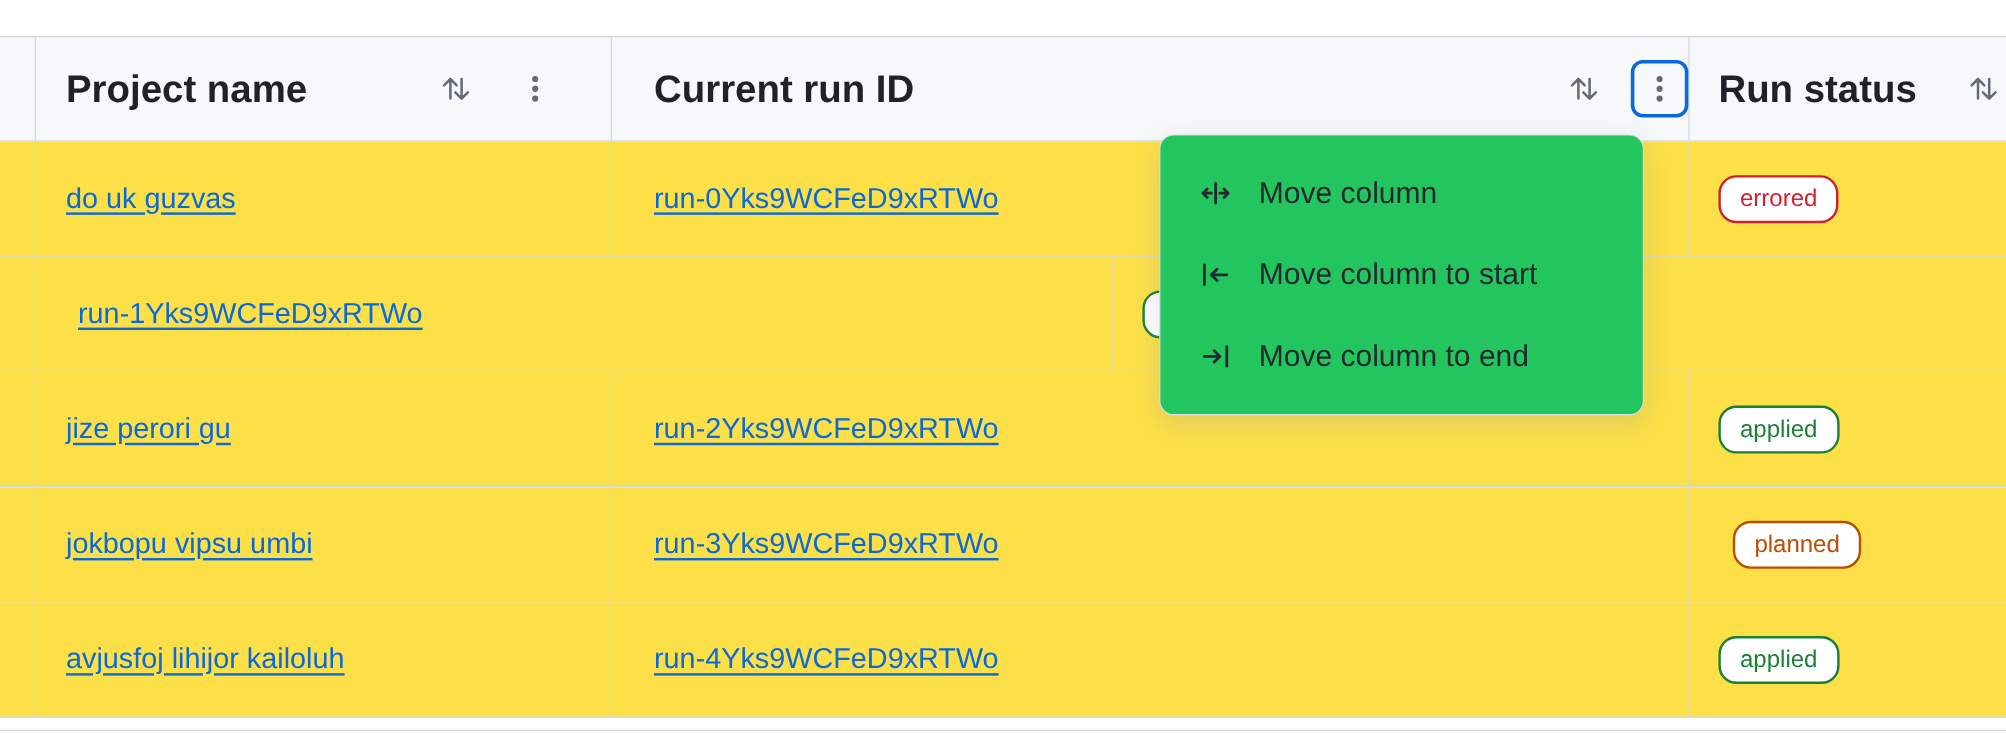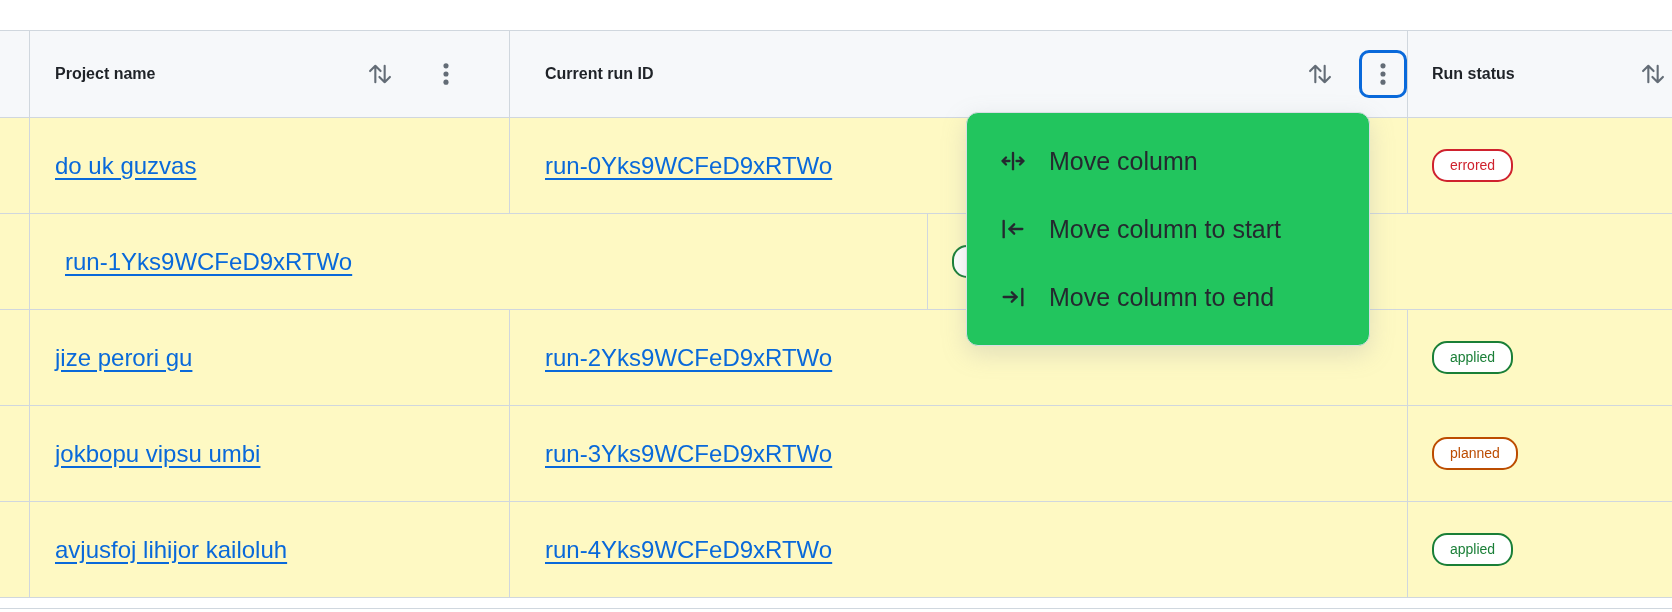--- a/index.html
+++ b/index.html
@@ -10,54 +10,54 @@
     font-family:"Liberation Sans", sans-serif; color:#1f2328;
   }
   .stage { position:relative; width:1672px; height:612px; }
 
   
   .table { position:absolute; top:30px; left:0; width:1672px; }
   .thead {
     display:flex; height:88px; background:#f6f8fa;
     border-top:1px solid #d0d7de; border-bottom:1px solid #d0d7de;
   }
-  .tr { display:flex; height:96px; background:#fef9c3; border-bottom:1px solid #d0d7de; }
+  .tr { display:flex; height:96px; background:#fde047; border-bottom:1px solid #d0d7de; }
   .th, .td { display:flex; align-items:center; height:100%; border-right:1px solid #d0d7de; }
   .col-stub    { width:30px;  flex:none; }
   .col-project { width:480px; flex:none; padding-left:25px; padding-right:44px; }
   .col-run     { width:898px; flex:none; padding-left:35px; }
   .col-status  { flex:1; border-right:none; padding-left:24px; }
 
-  .th-label { font-size:16px; font-weight:bold; color:#1f2328; white-space:nowrap; }
+  .th-label { font-size:32px; font-weight:bold; color:#1f2328; white-space:nowrap; }
 
   .icon-btn {
     background:transparent; border:none; cursor:pointer;
     width:38px; height:38px; display:flex; align-items:center; justify-content:center;
     border-radius:8px; flex:none;
   }
   .sort-btn   { margin-left:auto; }
   .kebab-btn  { margin-left:28px; }
   .kebab-btn.focused {
     width:48px; height:48px; margin-left:20px;
     border:3px solid #0969da; border-radius:10px; background:transparent;
   }
 
   .link {
     color:#0969da; text-decoration:underline; text-underline-offset:4px;
     font-size:24px; cursor:pointer; white-space:nowrap;
   }
 
   .badge {
     display:inline-flex; align-items:center; white-space:nowrap;
-    font-size:14px; line-height:1.2; padding:6px 16px;
+    font-size:20px; line-height:1.2; padding:6px 16px;
     border:2px solid currentColor; border-radius:15px; background:#ffffff;
   }
   .badge[data-color="red"]    { color:#cf222e; }
   .badge[data-color="green"]  { color:#1a7f37;text-align:right; }
-  .badge[data-color="orange"] { color:#bc4c00; }
+  .badge[data-color="orange"] { color:#bc4c00;margin-left:12px; }
 
   .bottom-rule {
     position:absolute; left:0; top:608px; width:1672px;
     border-top:1px solid #d0d7de;
   }
 
   
   .menu {
     position:absolute; top:112px; left:966px; width:404px;
     background:#22c55e; border:1px solid #d8dee4; border-radius:12px;

